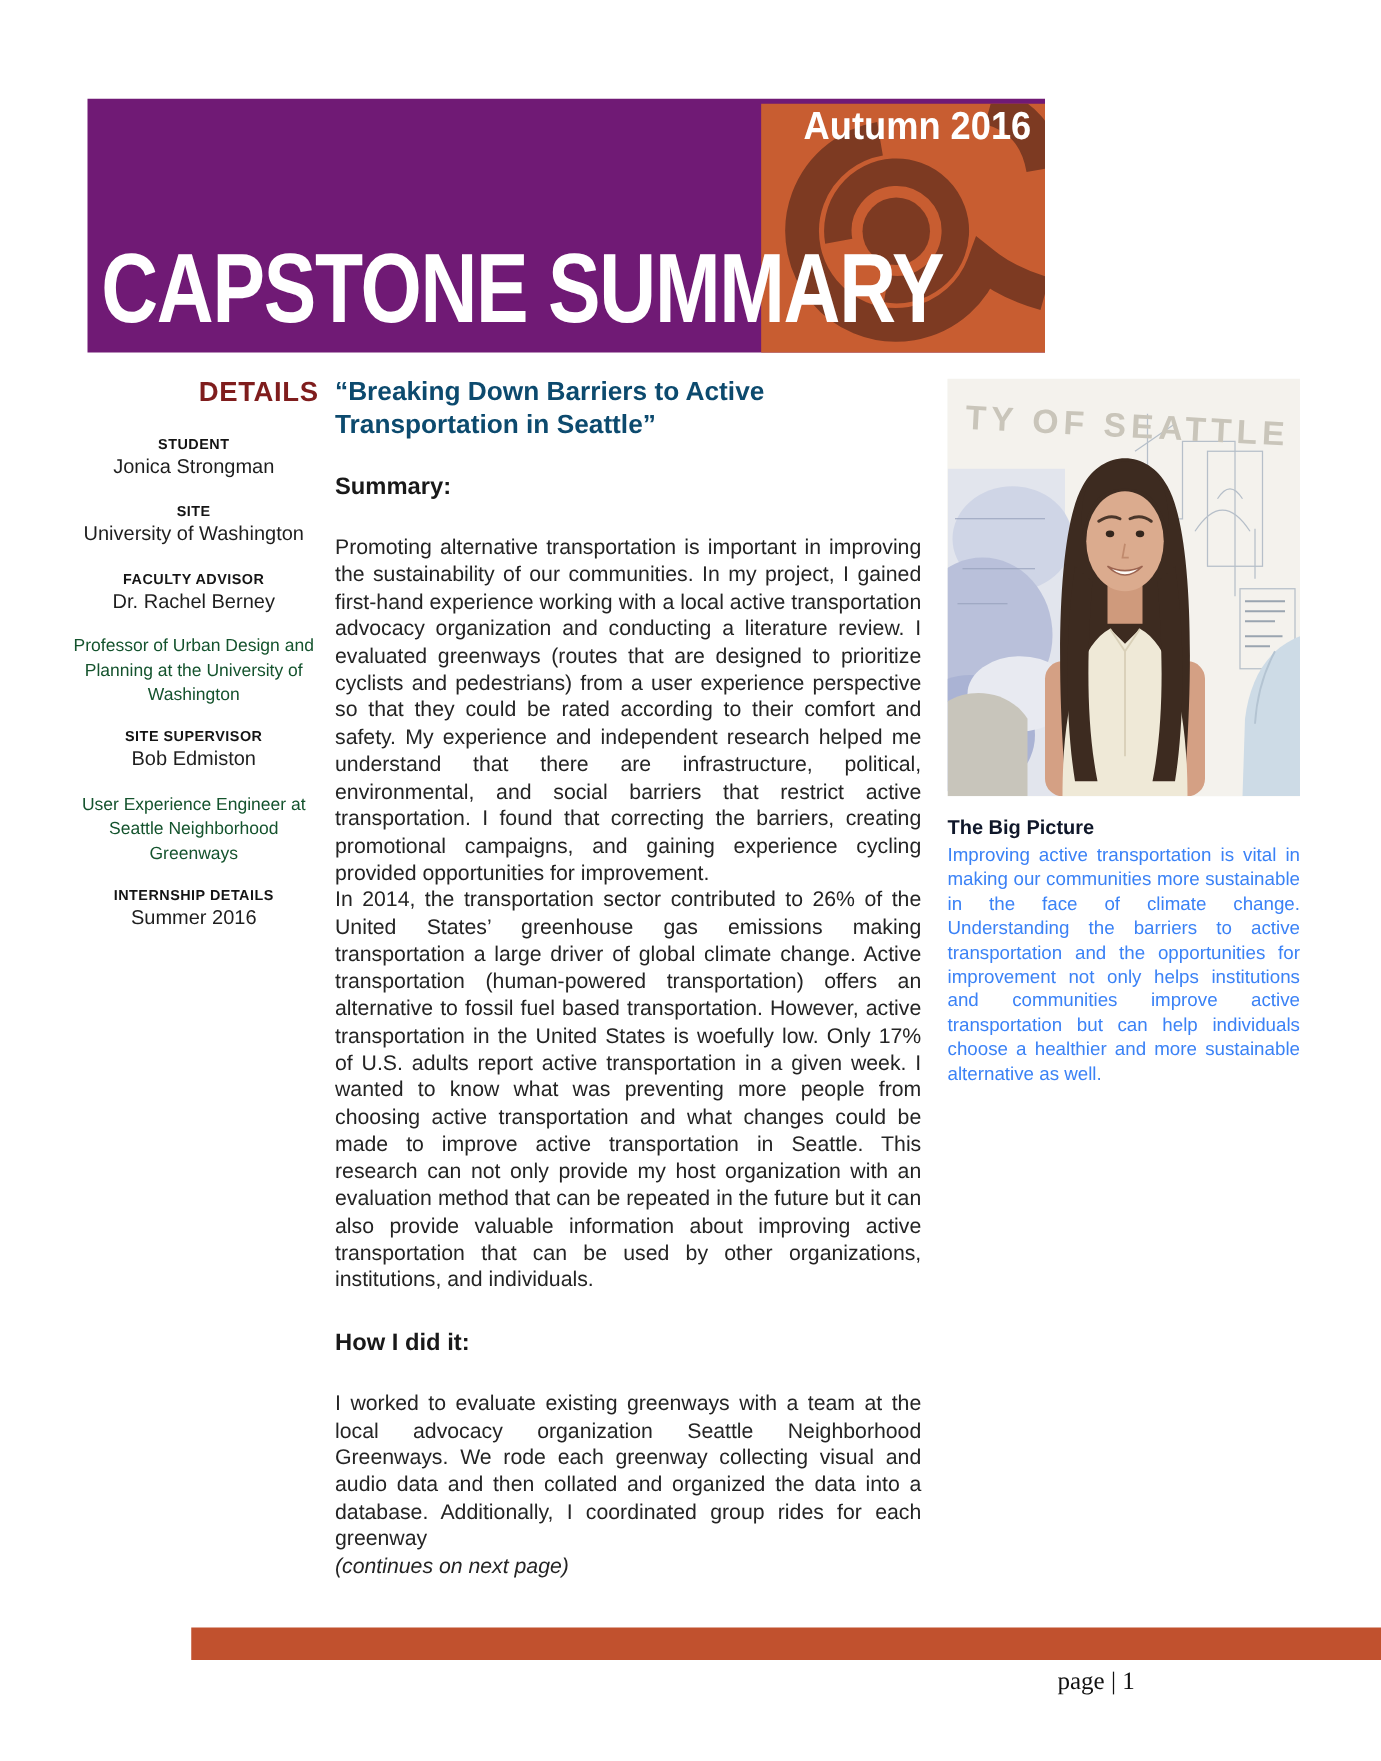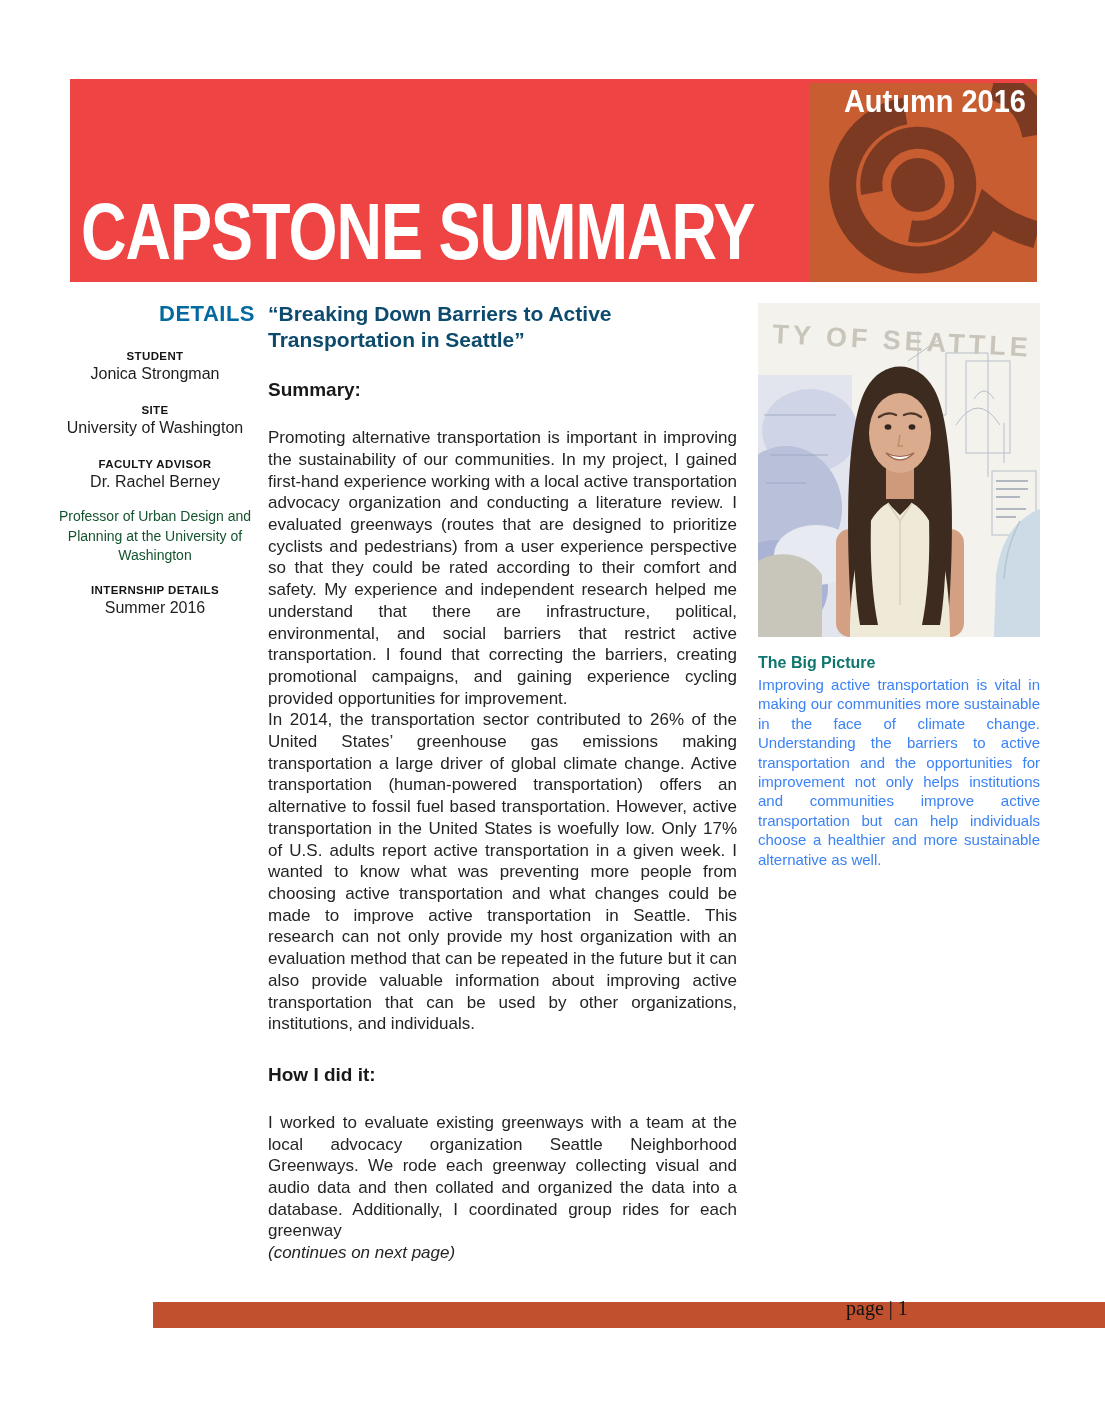--- a/index.html
+++ b/index.html
@@ -5,22 +5,22 @@
   * { margin:0; padding:0; box-sizing:border-box; }
   html,body { background:#ffffff; }
   body { font-family:"Liberation Sans", sans-serif; }
   .page {
     position:relative; width:1105px; height:1409px; background:#ffffff;
     overflow:hidden; margin:0 auto;
   }
 
   
   .banner {
-    position:absolute; left:70px; top:79px; width:967px; height:203px;
-    background:#ef4444;
+    position:absolute; left:70px; top:79px; width:766px; height:203px;
+    background:#701a75;
   }
   .logo-box {
     position:absolute; right:0; top:4px; width:227px; height:199px;
     background:#c85d31; overflow:hidden;
   }
   .logo-box svg { display:block; width:100%; height:100%; }
   .issue {
     position:absolute; top:5px; right:11px; color:#ffffff;
     font-size:29px; font-weight:bold; letter-spacing:0px;
     transform:scaleY(1.08); transform-origin:top right; z-index:3;
@@ -30,21 +30,21 @@
     font-size:63px; font-weight:bold; letter-spacing:-1px; white-space:nowrap;
     transform:scaleY(1.25); transform-origin:bottom left; z-index:2;
   }
 
   
   .sidebar {
     position:absolute; left:55px; top:301px; width:200px; text-align:right;
     color:#1e1e1e;
   }
   .details-heading {
-    color:#0369a1; font-size:22px; font-weight:bold; letter-spacing:0.5px;
+    color:#7f1d1d; font-size:22px; font-weight:bold; letter-spacing:0.5px;
     margin-bottom:23px;
   }
   .side-group { margin-bottom:19px;text-align:center; }
   .side-label {
     font-size:11.5px; font-weight:bold; letter-spacing:0.4px; color:#141414;
     margin-bottom:2px;
   }
   .side-value { font-size:16px; color:#1e1e1e; line-height:1.3; }
   .side-note {
     font-size:14px; color:#14532d; line-height:1.38; margin-top:15px;
@@ -67,34 +67,34 @@
   }
   .continuation { font-size:17px; line-height:21.7px; text-align:left; color:#242424;font-style:italic; }
 
   
   .aside { position:absolute; left:758px; top:303px; width:282px; }
   .photo {
     width:282px; height:334px; overflow:hidden; background:#f4f2ed;
   }
   .photo svg { display:block; width:100%; height:100%; }
   .aside-heading {
-    margin-top:17px; font-size:16px; font-weight:bold; color:#0f766e;
+    margin-top:17px; font-size:16px; font-weight:bold; color:#0f172a;
     margin-bottom:3px;
   }
   .aside-body {
     font-size:15px; line-height:19.4px; color:#3b82f6; text-align:justify;
   }
 
   
   .footer-bar {
     position:absolute; left:153px; top:1302px; width:952px; height:26px;
     background:#c1512e;
   }
   .page-num {
-    position:absolute; left:846px; top:1297px; width:80px;
+    position:absolute; left:846px; top:1334px; width:80px;
     font-family:"Liberation Serif", serif; font-size:20px; color:#111111;
   }
 </style>
 </head>
 <body>
 
 <div class="page">
 
   <div class="banner">
     <div class="logo-box">
@@ -128,20 +128,25 @@
       <div class="side-label">SITE</div>
       <div class="side-value">University of Washington</div>
     </div>
 
     <div class="side-group">
       <div class="side-label">FACULTY ADVISOR</div>
       <div class="side-value">Dr. Rachel Berney</div>
       <div class="side-note">Professor of Urban Design and Planning at the University of Washington</div>
     </div>
 
+    <div class="side-group">
+      <div class="side-label">SITE SUPERVISOR</div>
+      <div class="side-value">Bob Edmiston</div>
+      <div class="side-note">User Experience Engineer at Seattle Neighborhood Greenways</div>
+    </div>
 
     <div class="side-group">
       <div class="side-label">INTERNSHIP DETAILS</div>
       <div class="side-value">Summer 2016</div>
     </div>
   </div>
 
   <div class="article">
     <div class="article-title">“Breaking Down Barriers to Active Transportation in Seattle”</div>
 

